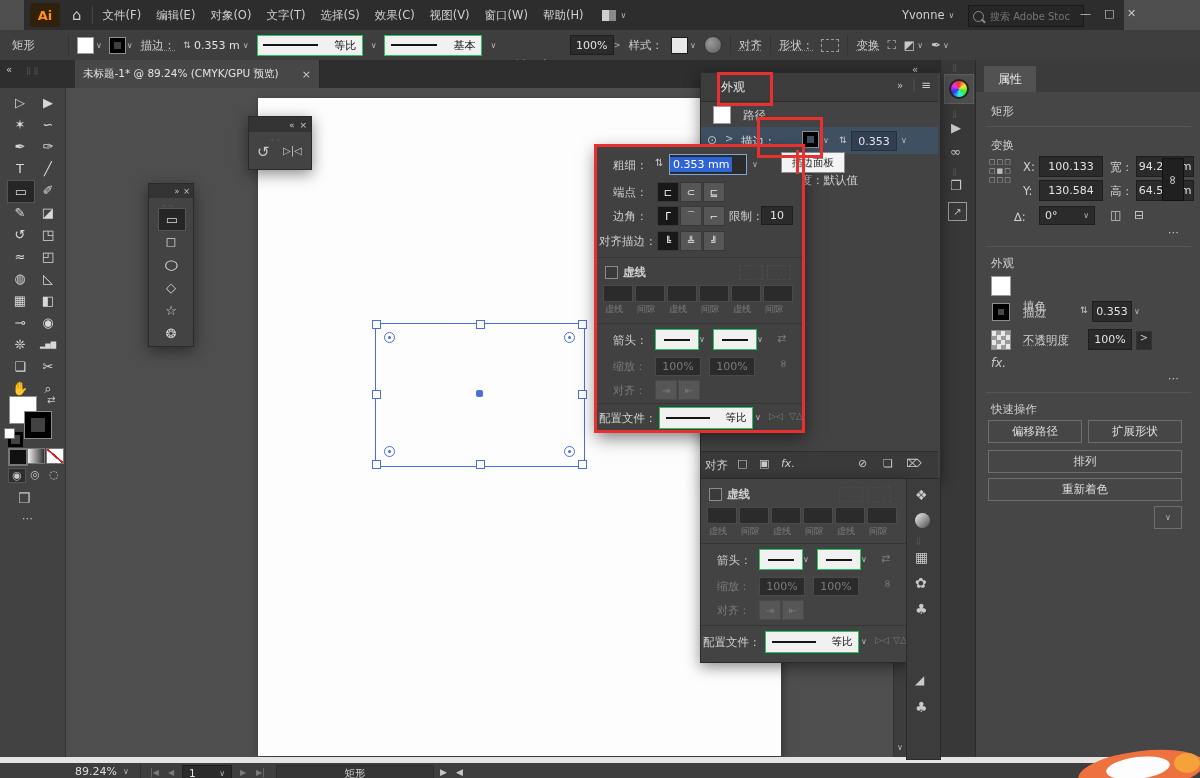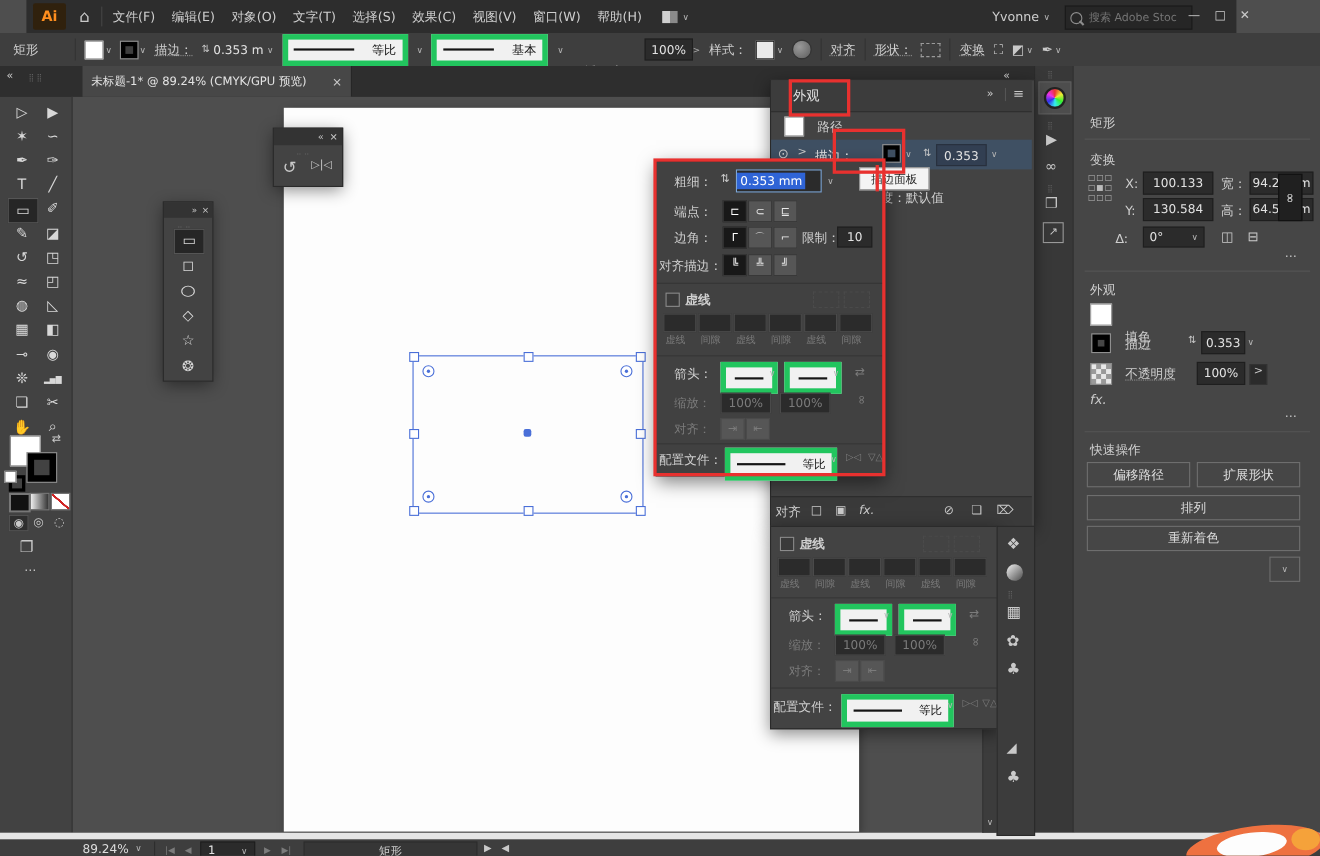--- a/index.html
+++ b/index.html
@@ -17,21 +17,21 @@
   .panel{background:#434343;border:1px solid #2a2a2a;box-shadow:0 4px 14px rgba(0,0,0,.45);}
   .divh{height:1px;background:#353535;}
   .tool{width:26px;height:21px;display:flex;align-items:center;justify-content:center;color:#d8d8d8;font-size:13px;}
   .tool.sel{background:#262626;border:1px solid #555;}
   .redbox{border:3px solid #e8312f;background:transparent;z-index:30;pointer-events:none;}
   .swatchw{background:#fff;border:1px solid #9a9a9a;}
   .strokesw{border:5px solid #000;outline:1px solid #8f8f8f;background:transparent;}
   .chk{width:11px;height:11px;border:1px solid #8b8b8b;background:#3a3a3a;display:inline-block;}
   .dashico{width:22px;height:13px;border:1px dashed #6f6f6f;}
   .qabtn{border:1px solid #6e6e6e;color:#dedede;font-size:11.5px;display:flex;align-items:center;justify-content:center;background:transparent;}
-  .whitedd{background:#f1f1f1;border:5px solid #22c55e;display:flex;align-items:center;justify-content:center;gap:16px;}
+  .whitedd{background:#f1f1f1;border:1px solid #22c55e;display:flex;align-items:center;justify-content:center;gap:16px;}
   .ico{color:#c9c9c9;}
   input{outline:none;}
 </style>
 </head>
 <body>
 
 <div id="app">
 
   <div class="r row" style="left:0;top:0;width:1100px;height:30px;background:#2d2d2d;border-bottom:1px solid #222;gap:0;margin-left:24px;">
     <div class="row" style="width:30px;height:24px;margin-left:6px;background:#30210d;justify-content:center;border-radius:2px;">
@@ -534,20 +534,25 @@
     <span class="r ico" style="left:10px;top:60px;font-size:13px;">▶</span>
     <span class="r ico" style="left:9px;top:84px;font-size:13px;">∞</span>
     <span class="r grip" style="left:11px;top:108px;">⣿</span>
     <span class="r ico" style="left:9px;top:118px;font-size:13px;">❐</span>
     <div class="r" style="left:7px;top:142px;width:17px;height:17px;border:1px solid #9a9a9a;display:flex;align-items:center;justify-content:center;">
       <span style="font-size:10px;color:#c9c9c9;">↗</span>
     </div>
   </div>
 
   <div class="r" style="left:975px;top:60px;width:225px;height:697px;background:#464646;border-left:1px solid #2b2b2b;">
+    <div class="r" style="left:0;top:0;width:225px;height:32px;background:#3b3b3b;">
+      <div class="r" style="left:8px;top:6px;width:52px;height:26px;background:#525252;display:flex;align-items:center;justify-content:center;">
+        <span style="color:#ececec;font-size:12px;">属性</span>
+      </div>
+    </div>
     <span class="r lbl" style="left:15px;top:44px;">矩形</span>
     <div class="r divh" style="left:10px;top:66px;width:205px;background:#555;"></div>
     <span class="r lbl" style="left:15px;top:78px;">变换</span>
     <div class="r" style="left:13px;top:98px;width:28px;font-size:7px;line-height:9px;letter-spacing:1px;color:#bbb;word-break:break-all;">□□□□■□□□□</div>
     <span class="r lbl" style="left:47px;top:100px;">X:</span>
     <span class="r inbox" style="left:63px;top:96px;width:62px;height:19px;">100.133</span>
     <span class="r lbl" style="left:134px;top:100px;">宽：</span>
     <span class="r inbox" style="left:160px;top:96px;width:56px;height:19px;">94.208 m</span>
     <span class="r lbl" style="left:47px;top:124px;">Y:</span>
     <span class="r inbox" style="left:63px;top:120px;width:62px;height:19px;">130.584</span>

